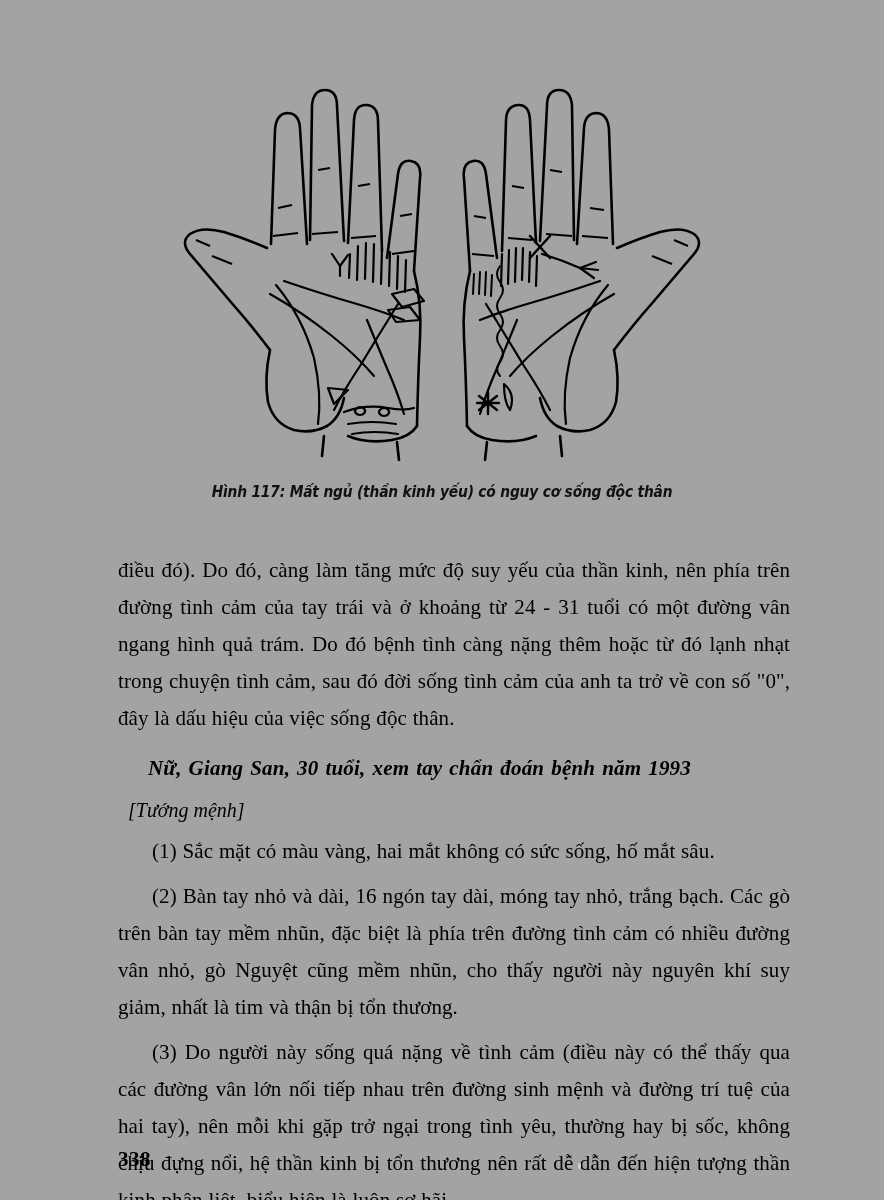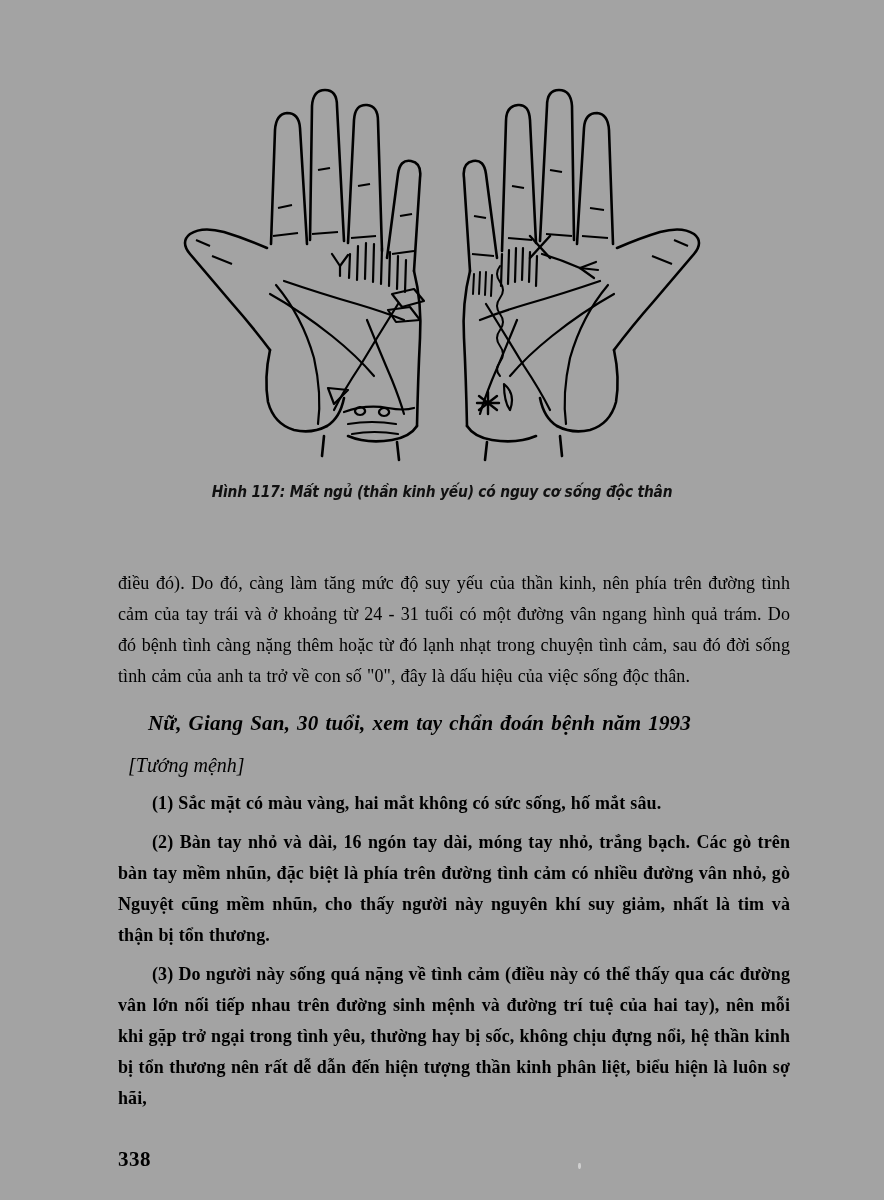--- a/index.html
+++ b/index.html
@@ -56,34 +56,33 @@
 
   
   .body-col {
     position: absolute;
     left: 118px;
     top: 552px;
     width: 672px;
   }
 
   p.para {
-    margin: 16px 0 0 0;
-    font-size: 18px;
-    line-height: 31px;
+    margin: 0 0 0 0;
+    font-size: 21px;
+    line-height: 37px;
     text-align: justify;
     text-justify: inter-word;
     letter-spacing: 0.1px;
     word-spacing: 0.4px;
   }
   p.para.indent {
     text-indent: 34px;
   }
   p.spaced {
     margin-top: 8px;
-    font-weight: bold;
   }
 
   h2.case-heading {
     margin: 16px 0 12px 0;
     font-size: 21px;
     line-height: 30px;
     font-weight: bold;
     font-style: italic;
     text-indent: 30px;
     letter-spacing: 0.2px;

